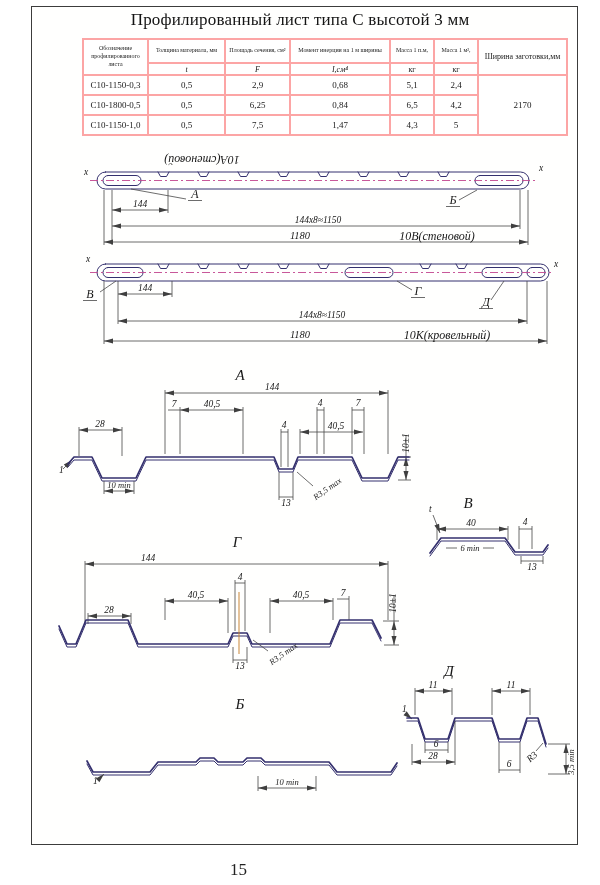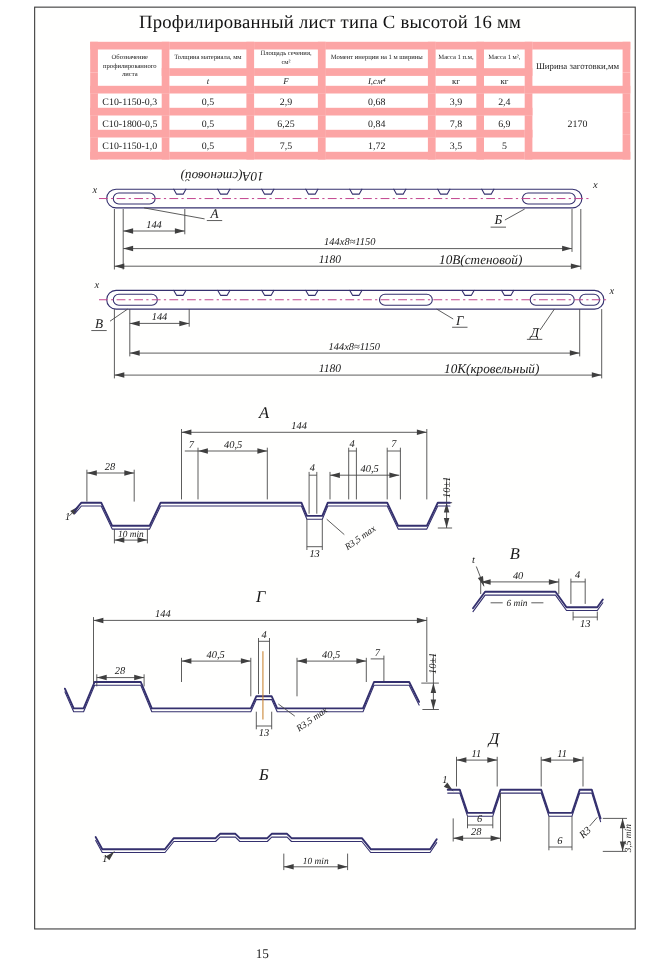--- a/index.html
+++ b/index.html
@@ -1,23 +1,23 @@
 <!DOCTYPE html>
 <html><head>
 <meta charset="utf-8">
 <style>
   * { margin:0; padding:0; box-sizing:border-box; }
   html,body { width:600px; height:885px; }
   body { background:#ffffff; font-family:"Liberation Serif", serif; position:relative; overflow:hidden; }
   .doc-frame { position:absolute; left:31px; top:6px; width:547px; height:839px; border:1.6px solid #3c3c3c; background:#fffffe; }
   .title { position:absolute; top:10px; left:0; width:600px; text-align:center; font-size:17px; color:#141414; letter-spacing:.2px; }
-  .page-num { position:absolute; top:860px; left:0; width:477px; text-align:center; font-size:12px; color:#222; }
+  .page-num { position:absolute; top:860px; left:0; width:477px; text-align:center; font-size:17px; color:#222; }
 
   table.spec { position:absolute; left:82px; top:38px; border-collapse:collapse; table-layout:fixed; background:#fff; }
-  table.spec th, table.spec td { border:7px solid #fca5a5; font-weight:normal; text-align:center; vertical-align:middle; color:#1b1b1b; padding:0 1px; }
+  table.spec th, table.spec td { border:2px solid #fca5a5; font-weight:normal; text-align:center; vertical-align:middle; color:#1b1b1b; padding:0 1px; }
   .hdr { font-size:6px; line-height:1.3; }
   .wid { font-size:8px; line-height:1.35; }
   .sub { font-size:8px; height:12px; }
   .sub.it { font-style:italic; }
   .cell { font-size:9px; height:20px; }
 
   .drawing { position:absolute; left:0; top:140px; width:600px; height:710px; }
   .pl  { fill:none; stroke:#34306e; stroke-width:1.7; stroke-linejoin:round; stroke-linecap:round; }
   .pl2 { fill:none; stroke:#34306e; stroke-width:1; stroke-linejoin:round; stroke-linecap:round; }
   .dm  { stroke:#474747; stroke-width:.8; fill:none; }
@@ -25,21 +25,21 @@
   .acc { stroke:#c8822f; stroke-width:1.2; opacity:.8; }
   .drawing text { font-family:"Liberation Serif", serif; font-style:italic; fill:#191919; }
   .t8  { font-size:8.5px; } .t9 { font-size:9.5px; } .t10 { font-size:10.5px; }
   .t12 { font-size:12px; }  .t15 { font-size:15px; }
   .mid { text-anchor:middle; }
 </style>
 </head>
 <body>
 
 <div class="doc-frame"></div>
-<div class="title">Профилированный лист типа С высотой 16 мм</div>
+<div class="title">Профилированный лист типа С высотой 3 мм</div>
 
 <table class="spec">
   <colgroup>
     <col style="width:65px">
       <col style="width:77px">
       <col style="width:65px">
     <col style="width:100px">
       <col style="width:44px">
       <col style="width:44px">
       <col style="width:89px">
@@ -59,38 +59,38 @@
     <th class="sub it">F</th>
     <th class="sub it">I,см⁴</th>
     <th class="sub">кг</th>
     <th class="sub">кг</th>
   </tr>
   <tr>
     <td class="cell">С10-1150-0,3</td>
     <td class="cell">0,5</td>
     <td class="cell">2,9</td>
     <td class="cell">0,68</td>
-    <td class="cell">3,9</td>
+    <td class="cell">5,1</td>
     <td class="cell">2,4</td>
     <td class="cell" rowspan="3">2170</td>
   </tr>
   <tr>
     <td class="cell">С10-1800-0,5</td>
     <td class="cell">0,5</td>
     <td class="cell">6,25</td>
     <td class="cell">0,84</td>
-    <td class="cell">7,8</td>
-    <td class="cell">6,9</td>
+    <td class="cell">6,5</td>
+    <td class="cell">4,2</td>
   </tr>
   <tr>
     <td class="cell">С10-1150-1,0</td>
     <td class="cell">0,5</td>
     <td class="cell">7,5</td>
-    <td class="cell">1,72</td>
-    <td class="cell">3,5</td>
+    <td class="cell">1,47</td>
+    <td class="cell">4,3</td>
     <td class="cell">5</td>
   </tr>
   </tbody>
 </table>
 
 <svg class="drawing" viewBox="0 0 600 710">
   <defs>
     <marker id="arr" markerWidth="11" markerHeight="7" refX="9.5" refY="3" orient="auto-start-reverse" markerUnits="userSpaceOnUse">
       <path d="M0.5,0.5 L9.5,3 L0.5,5.5 Z" fill="#3f3f3f"></path>
     </marker>

